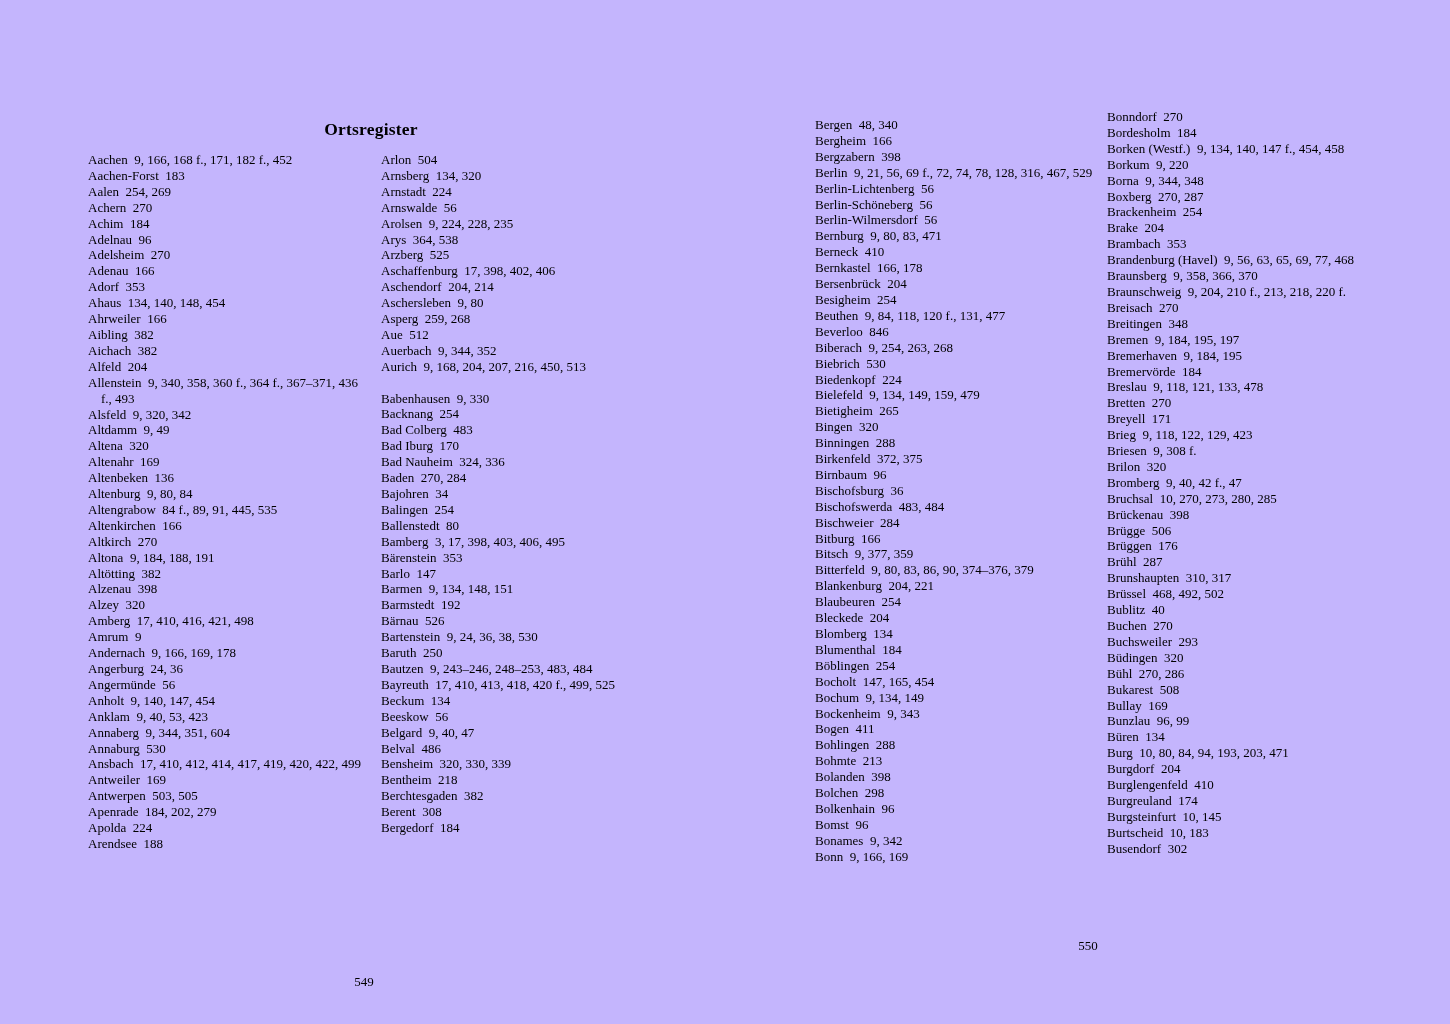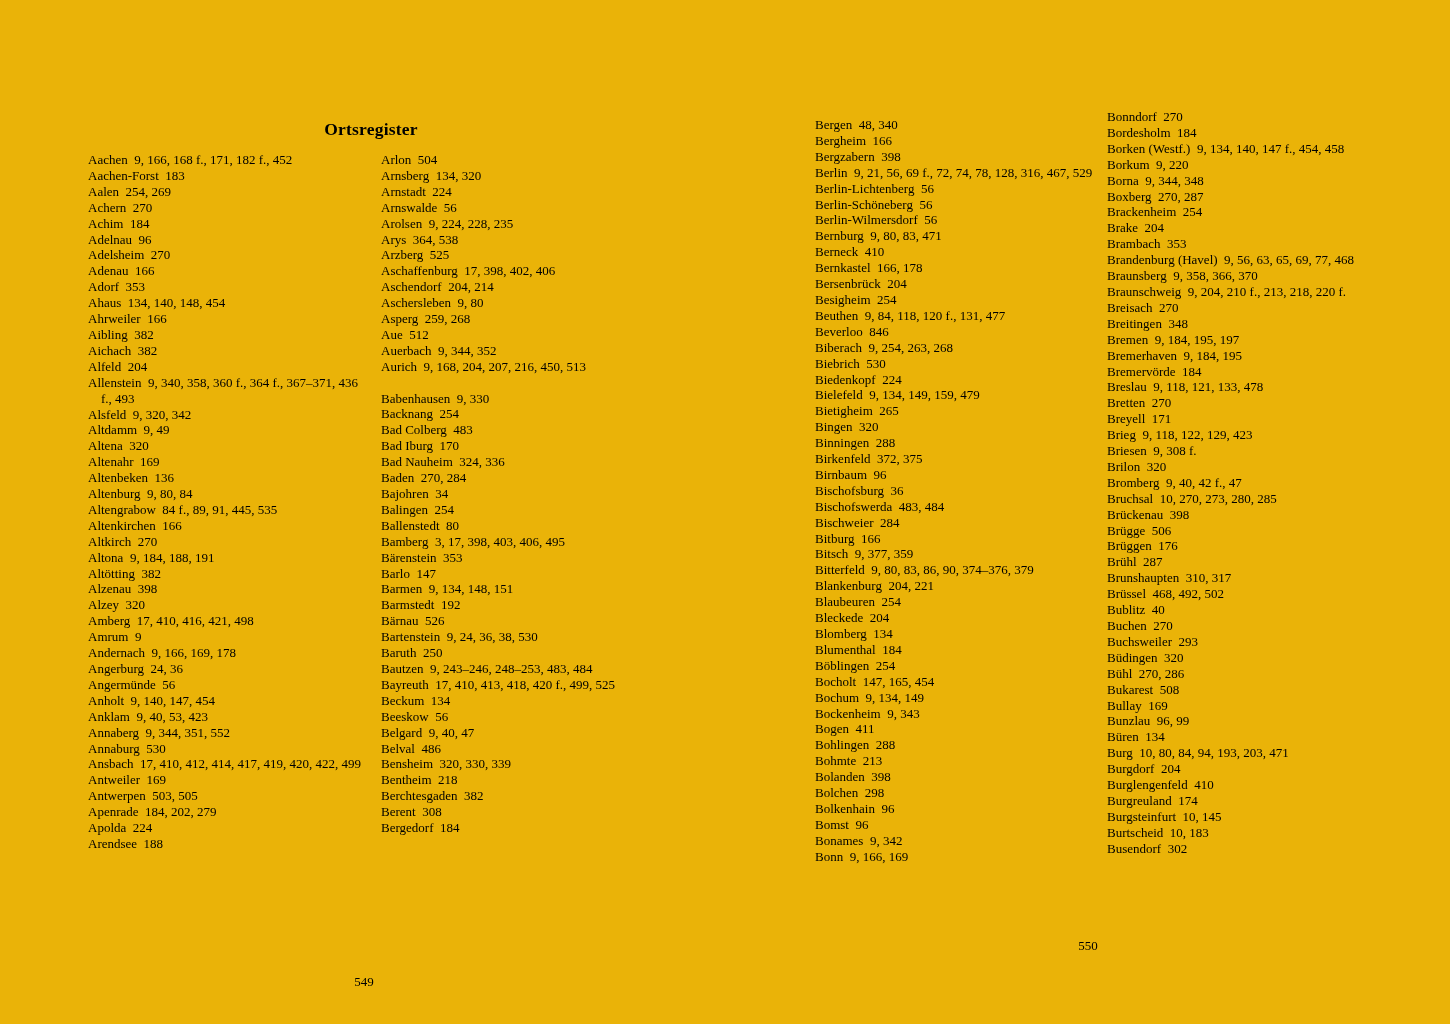--- a/index.html
+++ b/index.html
@@ -6,21 +6,21 @@
     margin: 0;
     padding: 0;
     background: #ffffff;
     font-family: "Liberation Serif", "DejaVu Serif", serif;
     color: #000000;
   }
   .page-spread {
     position: relative;
     width: 1450px;
     height: 1024px;
-    background: #eab308;
+    background: #c4b5fd;
     overflow: hidden;
   }
   .page-title {
     position: absolute;
     left: 88px;
     top: 107px;
     width: 566px;
     text-align: center;
     font-size: 17.5px;
     font-weight: bold;
@@ -89,21 +89,21 @@
       <div class="entry">Altötting  382</div>
       <div class="entry">Alzenau  398</div>
       <div class="entry">Alzey  320</div>
       <div class="entry">Amberg  17, 410, 416, 421, 498</div>
       <div class="entry">Amrum  9</div>
       <div class="entry">Andernach  9, 166, 169, 178</div>
       <div class="entry">Angerburg  24, 36</div>
       <div class="entry">Angermünde  56</div>
       <div class="entry">Anholt  9, 140, 147, 454</div>
       <div class="entry">Anklam  9, 40, 53, 423</div>
-      <div class="entry">Annaberg  9, 344, 351, 552</div>
+      <div class="entry">Annaberg  9, 344, 351, 604</div>
       <div class="entry">Annaburg  530</div>
       <div class="entry">Ansbach  17, 410, 412, 414, 417, 419, 420, 422, 499</div>
       <div class="entry">Antweiler  169</div>
       <div class="entry">Antwerpen  503, 505</div>
       <div class="entry">Apenrade  184, 202, 279</div>
       <div class="entry">Apolda  224</div>
       <div class="entry">Arendsee  188</div>
     </div>
 
   <div class="index-column col-2">

